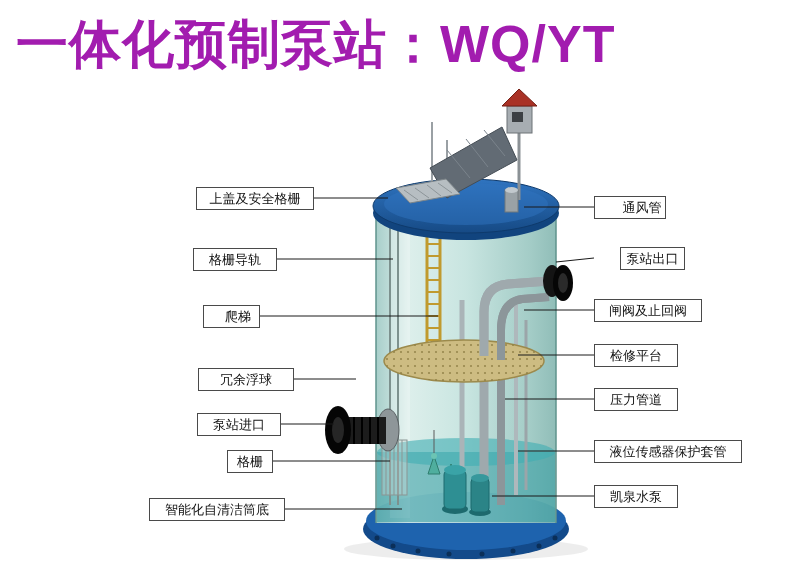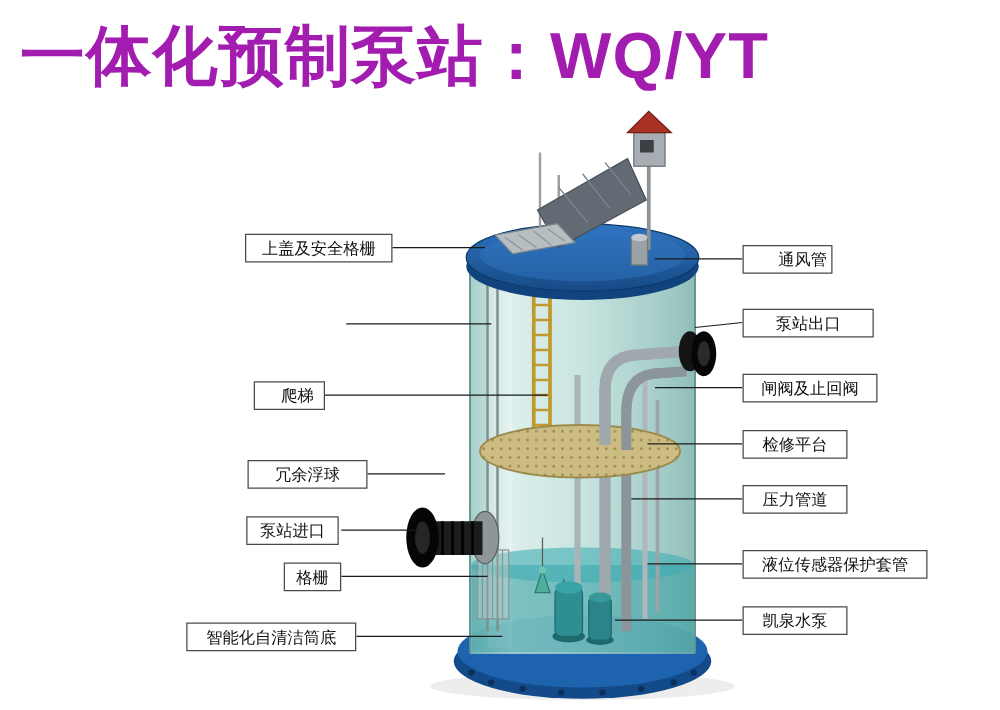--- a/index.html
+++ b/index.html
@@ -201,27 +201,28 @@
       <line x1="594" y1="258" x2="556" y2="262"></line>
       <line x1="594" y1="310" x2="524" y2="310"></line>
       <line x1="594" y1="355" x2="518" y2="355"></line>
       <line x1="594" y1="399" x2="505" y2="399"></line>
       <line x1="594" y1="451" x2="518" y2="451"></line>
       <line x1="594" y1="496" x2="492" y2="496"></line>
     </g>
   </svg>
 
   <div class="label-box" style="left:173px; top:187px; width:118px;margin-left:23px;">上盖及安全格栅</div>
+  <div class="label-box" style="left:193px; top:248px; width:84px;">格栅导轨</div>
   <div class="label-box" style="left:203px; top:305px; width:57px;padding-left:13px;">爬梯</div>
   <div class="label-box" style="left:198px; top:368px; width:96px;">冗余浮球</div>
-  <div class="label-box" style="left:197px; top:413px; width:74px;">泵站进口</div>
+  <div class="label-box" style="left:197px; top:413px; width:84px;">泵站进口</div>
   <div class="label-box" style="left:227px; top:450px; width:46px;">格栅</div>
   <div class="label-box" style="left:149px; top:498px; width:136px;">智能化自清洁筒底</div>
 
   <div class="label-box" style="left:594px; top:196px; width:72px;padding-left:24px;">通风管</div>
-  <div class="label-box" style="left:594px; top:247px; width:105px;">泵站出口</div>
+  <div class="label-box" style="left:620px; top:247px; width:65px;">泵站出口</div>
   <div class="label-box" style="left:594px; top:299px; width:108px;">闸阀及止回阀</div>
   <div class="label-box" style="left:594px; top:344px; width:84px;">检修平台</div>
   <div class="label-box" style="left:594px; top:388px; width:84px;">压力管道</div>
   <div class="label-box" style="left:594px; top:440px; width:148px;">液位传感器保护套管</div>
   <div class="label-box" style="left:594px; top:485px; width:84px;">凯泉水泵</div>
 
 </div>
 
 </body></html>

